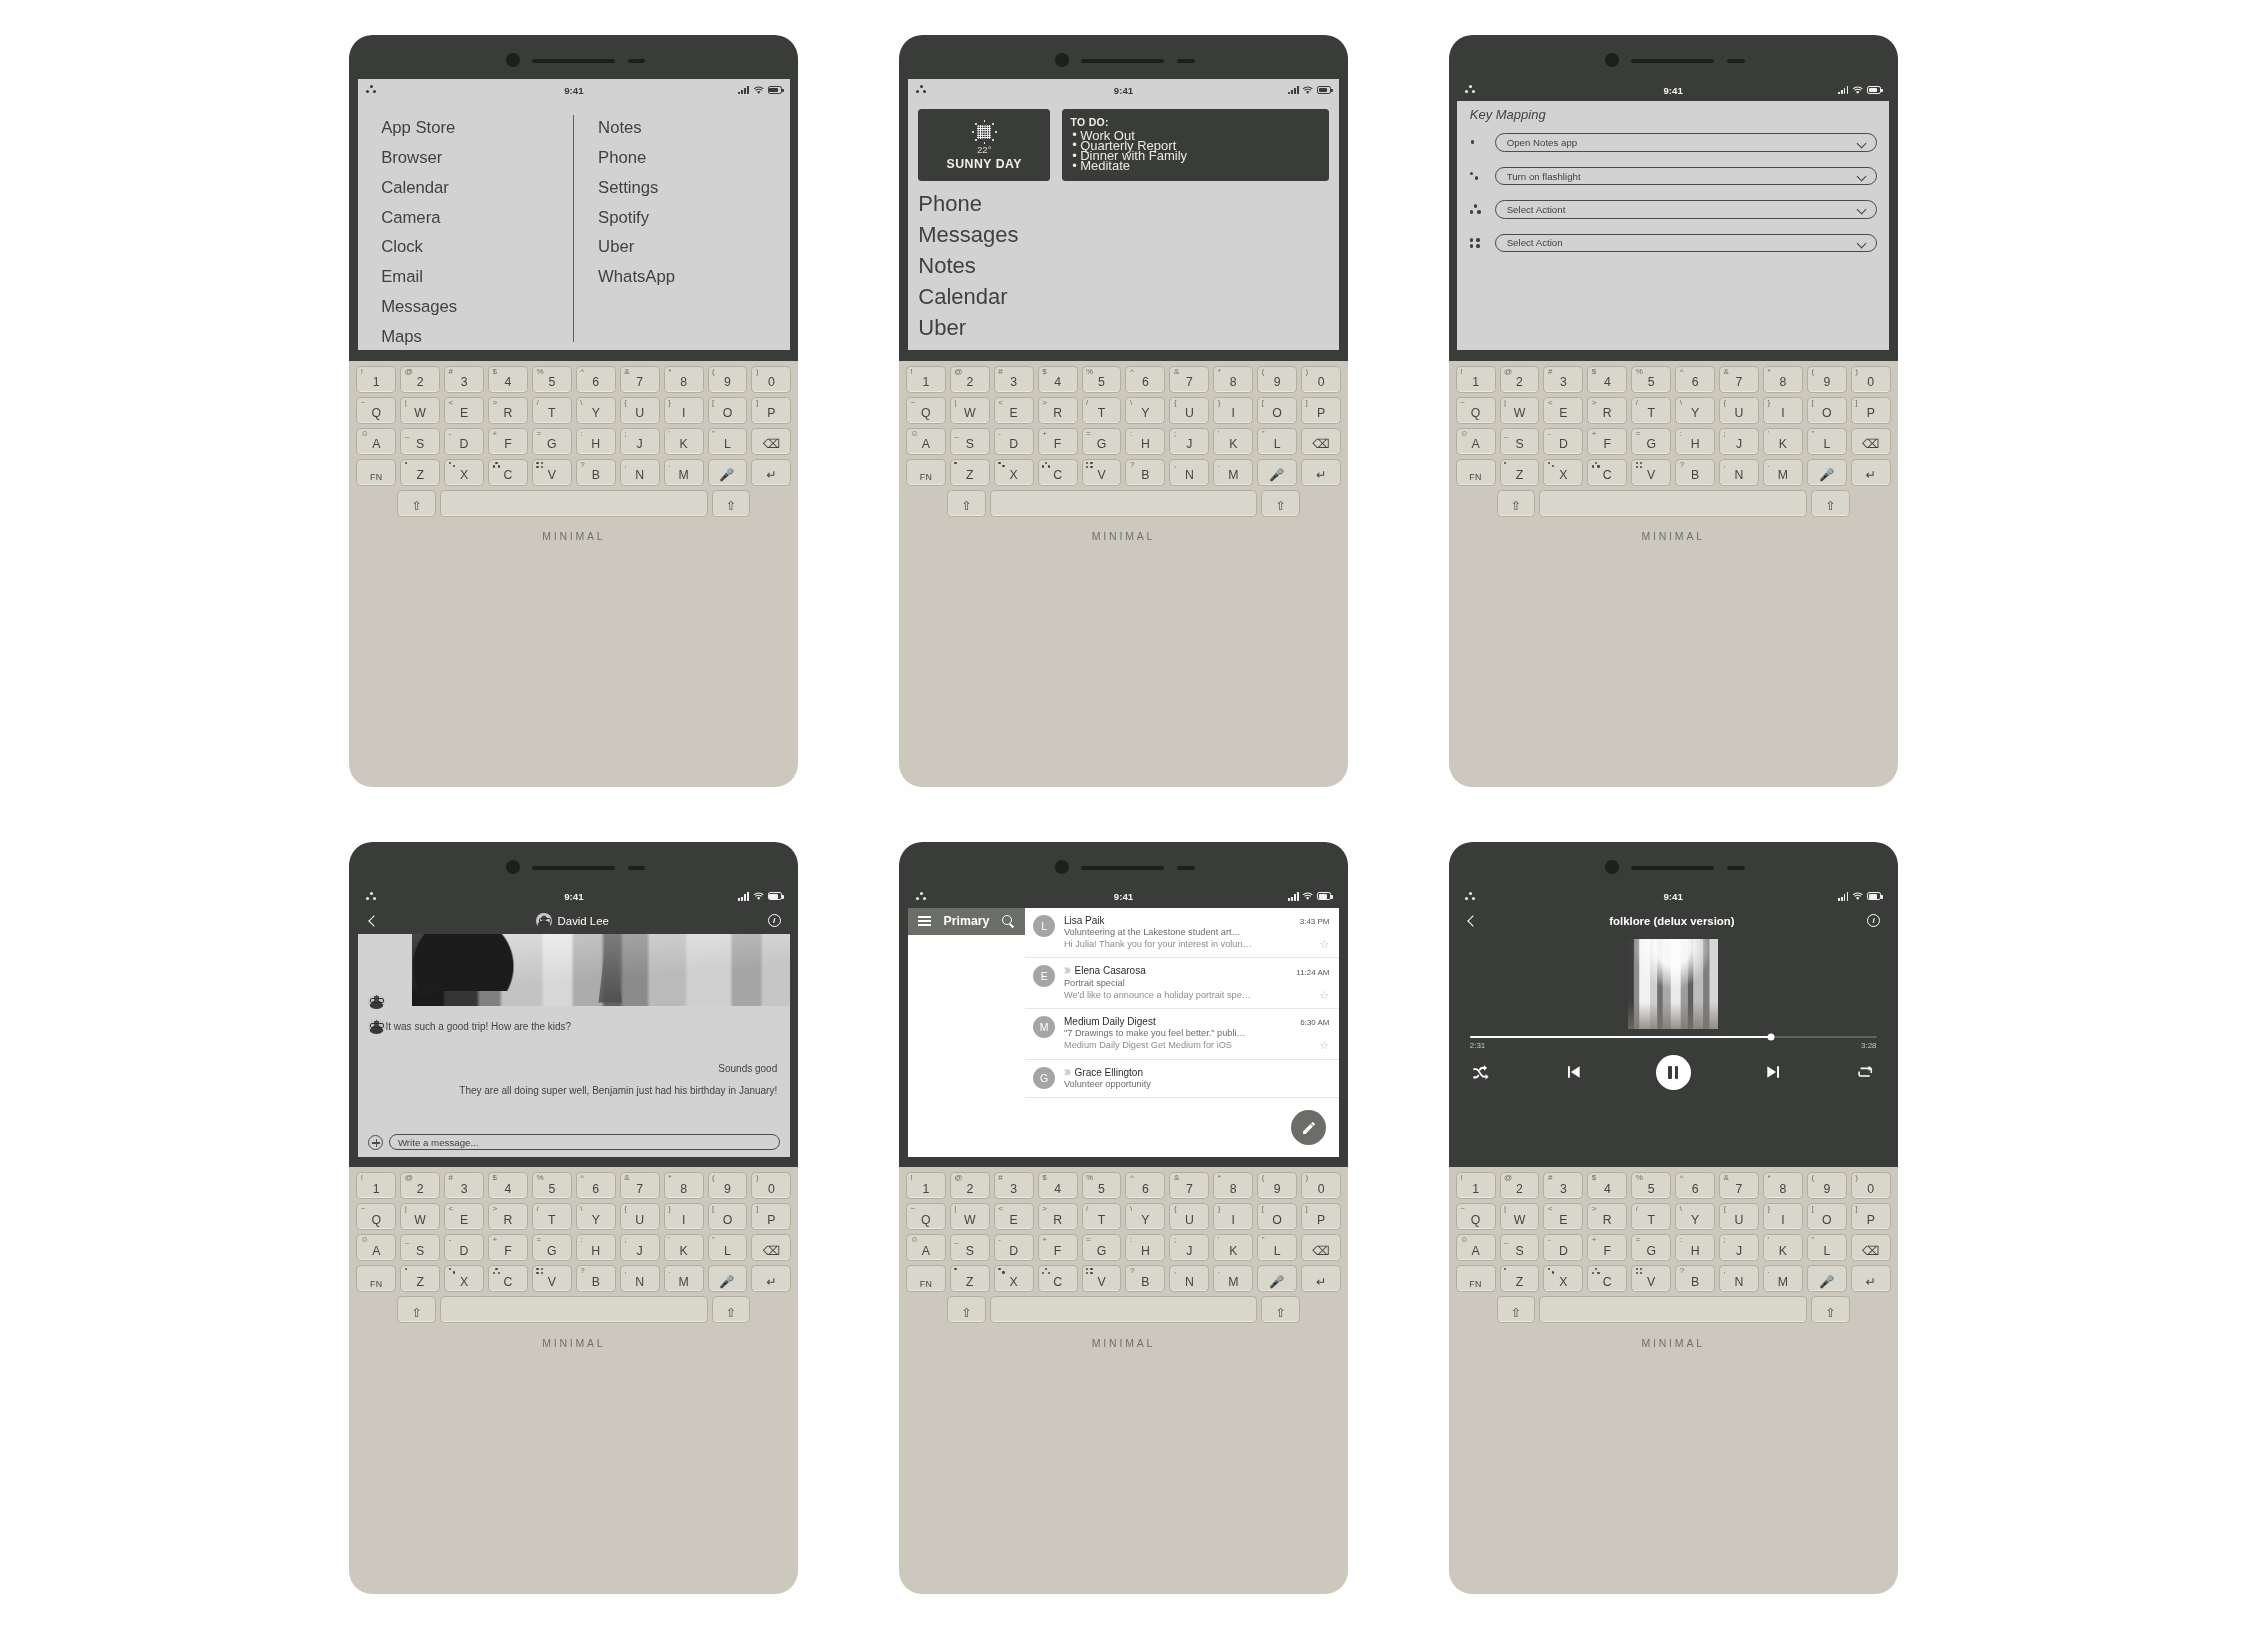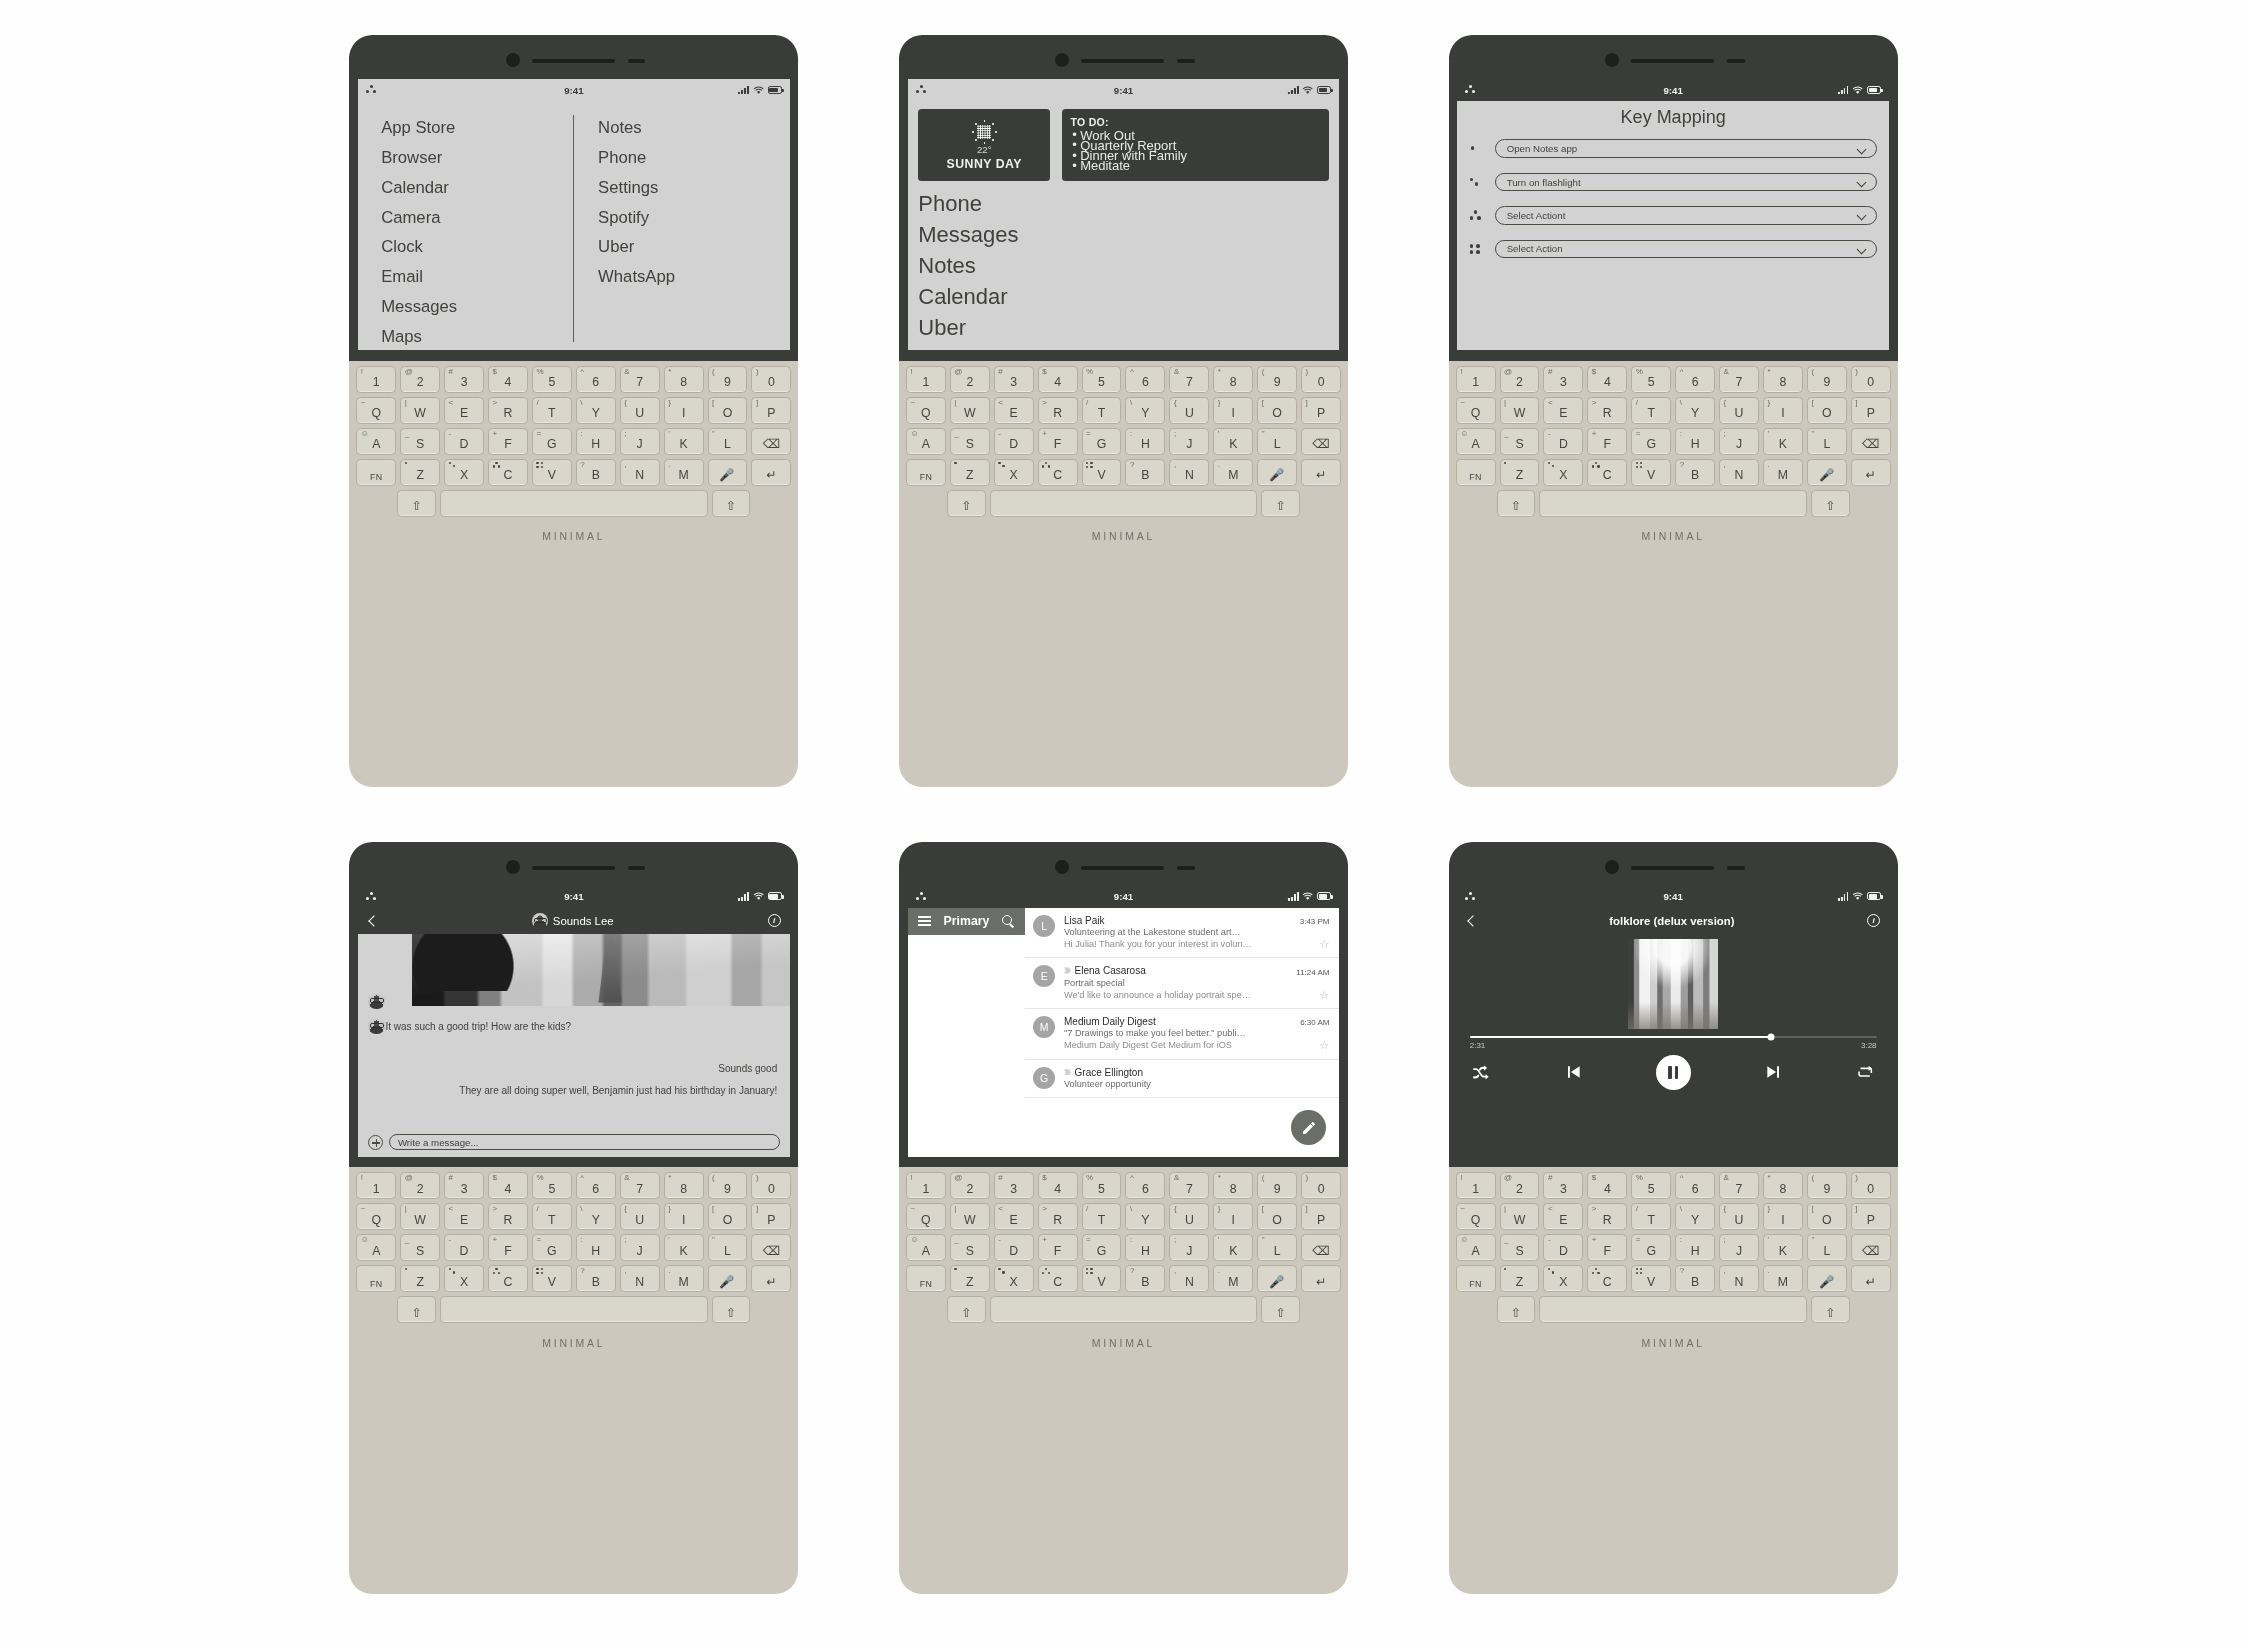--- a/index.html
+++ b/index.html
@@ -127,21 +127,21 @@
   .w-todo { flex:1; height:72px; padding:7px 8.8px; }
   .w-todo h4 { font-size:10.5px; font-weight:bold; letter-spacing:0.3px; margin-bottom:2.6px;}
   .w-todo ul { list-style:none; }
   .w-todo li { font-size:13px; line-height:10.2px; position:relative; padding-left:9.7px; color:#eaeae6;}
   .w-todo li:before { content:'•'; position:absolute; left:1.8px; top:-0.4px; }
   .home-apps { margin-top:8px; display:flex; flex-direction:column; }
   .home-apps div { font-size:22px; color:#3f413c; line-height:1; padding:4.4px 0; }
 
   
   .keymap { flex:1; padding:6.1px 12.3px 0 12.3px; }
-  .keymap h3 { text-align:center; font-size:18px; font-weight:normal; color:#3f413c; margin-bottom:11.4px;}
+  .keymap h3 { text-align:left; font-size:13px; font-weight:normal; color:#3f413c; margin-bottom:11.4px;font-style:italic;}
   .kmrow { display:flex; align-items:center; gap:11.4px; margin-bottom:15px; }
   .kmdots { width:14px; height:11.4px; position:relative; flex:0 0 14px; }
   .kmdots i { position:absolute; width:3.7px; height:3.7px; border-radius:50%; background:#3f413c;}
   .kmd1 i:nth-child(1){left:0.9px;top:3.5px;}
   .kmd2 i:nth-child(1){left:0;top:1.3px;} .kmd2 i:nth-child(2){left:4.9px;top:6.1px;}
   .kmd3 i:nth-child(1){left:3.9px;top:0.4px;} .kmd3 i:nth-child(2){left:0;top:6.1px;} .kmd3 i:nth-child(3){left:7.5px;top:6.1px;}
   .kmd4 i:nth-child(1){left:0;top:1.3px;} .kmd4 i:nth-child(2){left:6.1px;top:1.3px;}
   .kmd4 i:nth-child(3){left:0;top:7px;} .kmd4 i:nth-child(4){left:6.1px;top:7px;}
   .select {
     flex:1; height:18.4px; border:0.9px solid #4a4c46; border-radius:9.7px;
@@ -1110,21 +1110,21 @@
                 <div class="batt">
                     <i></i>
                   </div>
               </div>
             </div>
             <div class="chat">
               <div class="chat-hdr">
                 <div class="back-chev"></div>
                 <div class="chat-title">
                   <div class="av"></div>
-                  <span>Sounds Lee</span>
+                  <span>David Lee</span>
                 </div>
                 <div class="info-i">i</div>
               </div>
               <div class="chat-body">
                 <div class="photo"></div>
                 <div class="msg-left-row r1">
                   <div class="av-sm"></div>
                 </div>
                 <div class="msg-left-row r2">
                   <div class="av-sm"></div>

